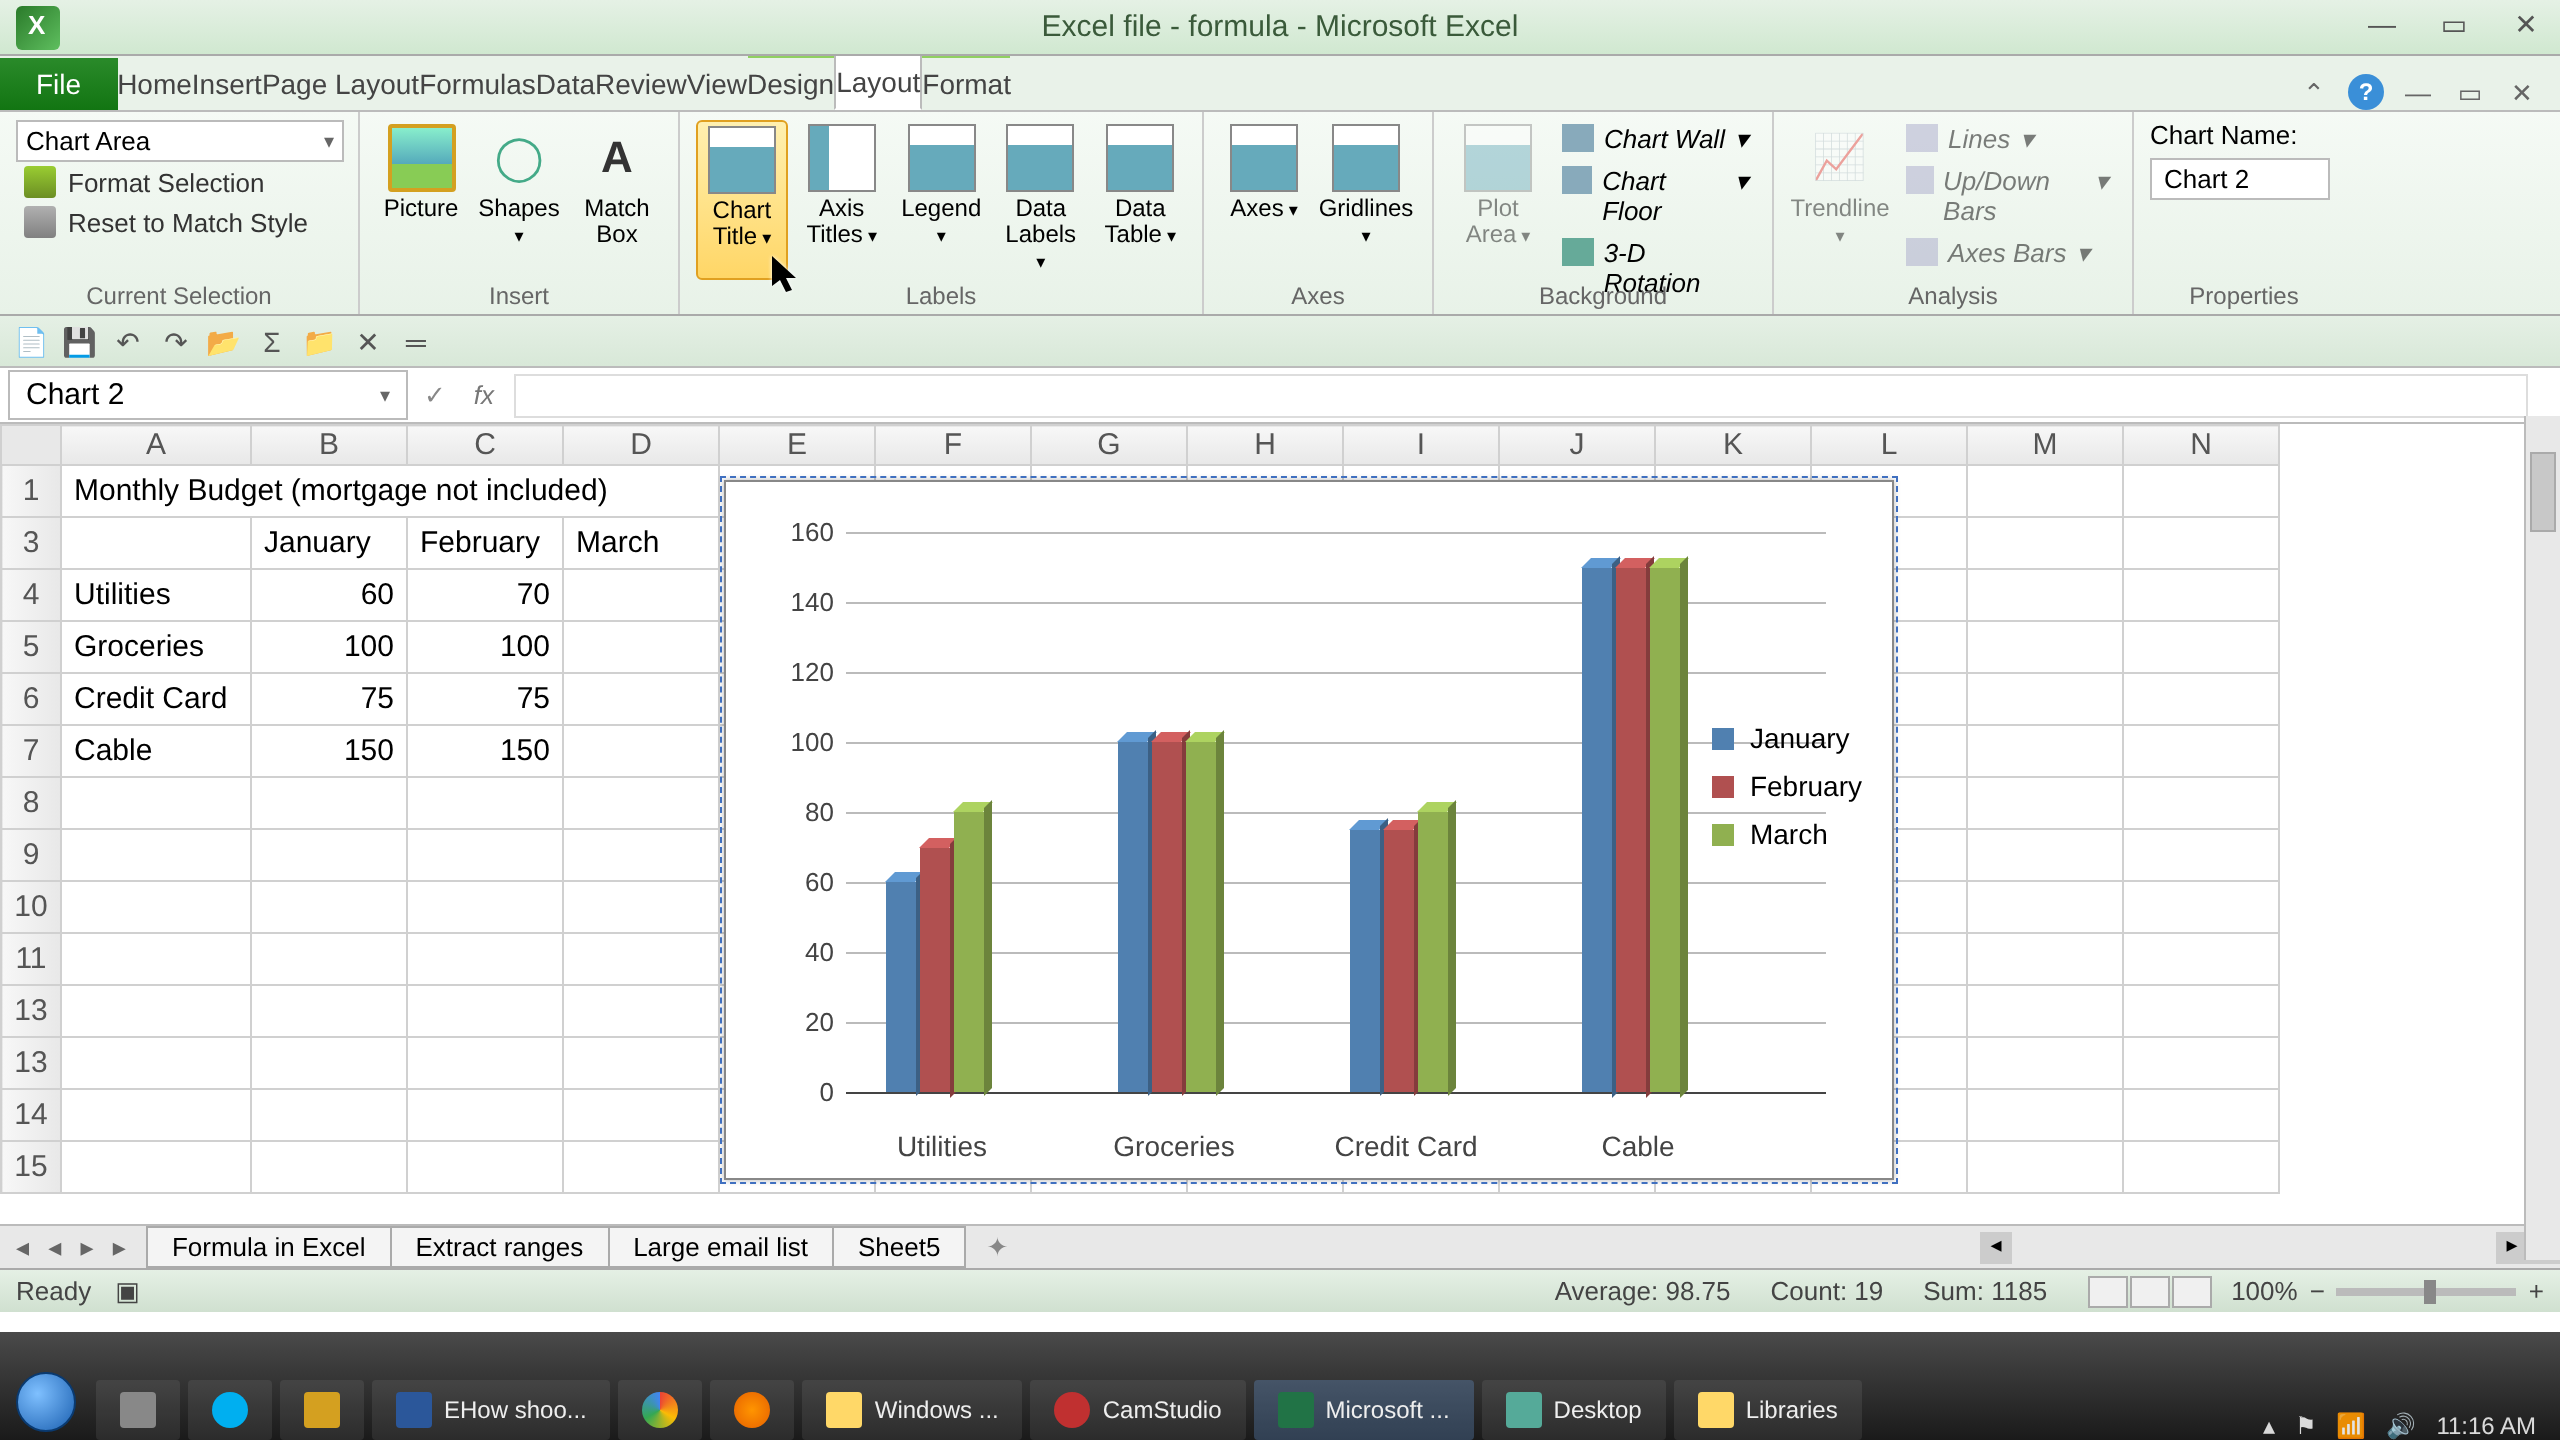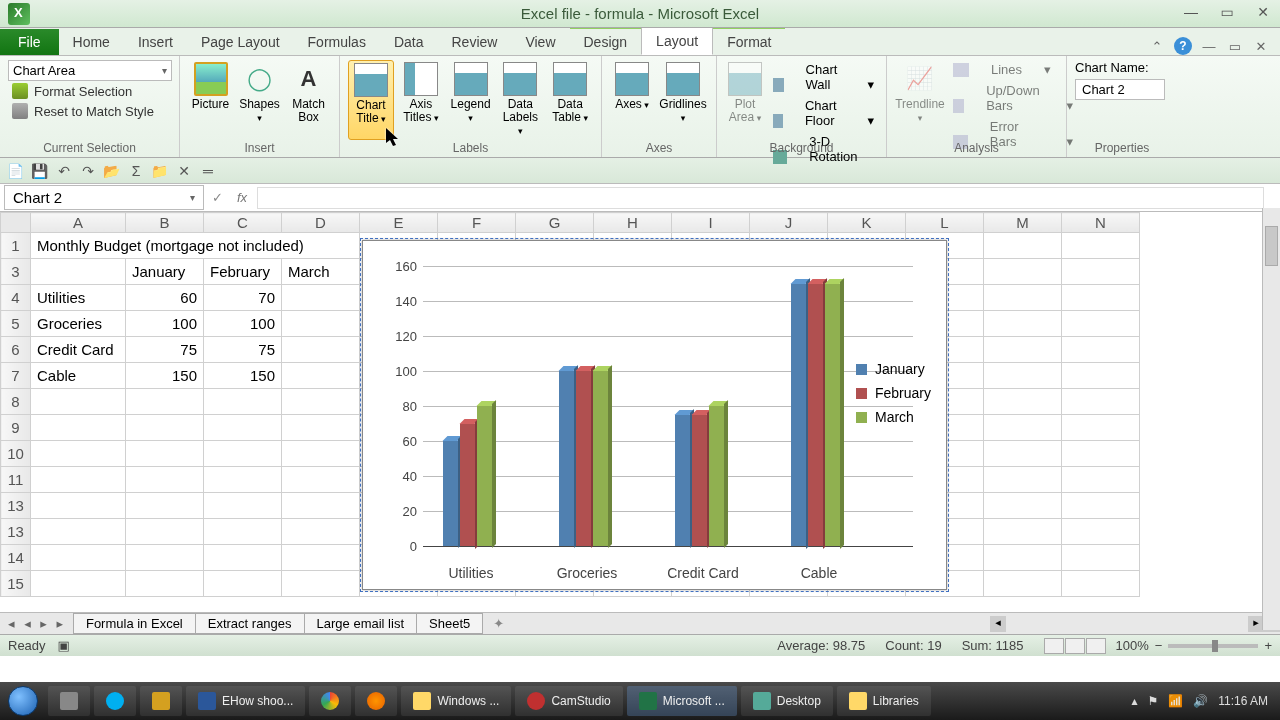--- a/index.html
+++ b/index.html
@@ -10,21 +10,21 @@
 .excel-icon { width: 22px; height: 22px; margin-left: 8px; background: linear-gradient(135deg,#2a7a2a,#5fbf5f); border-radius: 3px; position: relative; }
 .excel-icon::after { content:"X"; color:#fff; font-weight:bold; position:absolute; top:2px; left:6px; font-size:13px; }
 .title-text { position:absolute; left:50%; transform:translateX(-50%); color:#3a5a3a; font-size:15px; }
 .chart-tools { position:absolute; right:425px; top:0; background:linear-gradient(#a0e080,#7fd050); padding:4px 60px; border:1px solid #6ab040; border-bottom:none; font-size:14px; border-radius:2px 2px 0 0; }
 .win-controls { position:absolute; right:8px; top:4px; display:flex; gap:18px; }
 .win-btn { width:18px; height:16px; display:flex; align-items:center; justify-content:center; color:#555; font-size:14px; cursor:pointer; }
 
 
 .ribbon-tabs { height: 28px; display:flex; align-items:flex-end; border-bottom:1px solid #bbb; background:#e9f2e9; }
 .file-tab { background:linear-gradient(#2a8a2a,#127512); color:#fff; padding:5px 18px; font-size:14px; }
-.rtab { padding:5px 14px; color:#444; font-size:14px; cursor:pointer; }
+.rtab { padding:5px 0; color:#444; font-size:14px; cursor:pointer; }
 .rtab.active { background:#fff; border:1px solid #bbb; border-bottom:1px solid #fff; }
 .rtab.ctx { border-top:3px solid #90d060; }
 .ribbon-right { margin-left:auto; display:flex; gap:8px; padding-right:10px; align-items:center; }
 .ribbon-right span { width:18px; height:18px; display:flex; align-items:center; justify-content:center; color:#666; }
 .help-icon { background:#3a8fd8; color:#fff !important; border-radius:50%; font-size:12px; font-weight:bold; }
 
 
 .ribbon { height:102px; background:linear-gradient(#f5faf5,#e8f2e8); display:flex; border-bottom:1px solid #aaa; }
 .rgroup { border-right:1px solid #ccc; padding:4px 8px; display:flex; flex-direction:column; position:relative; }
 .rgroup-label { position:absolute; bottom:2px; left:0; right:0; text-align:center; font-size:12px; color:#666; }
@@ -45,21 +45,21 @@
 .big-ic { width:34px; height:34px; margin-bottom:2px; display:flex; align-items:center; justify-content:center; font-size:22px; }
 .big-lbl { text-align:center; font-size:12px; line-height:1.1; }
 .drop-ind::after { content:" ▾"; font-size:9px; }
 
 .ic-picture { background:linear-gradient(#8ec,#5ab 60%,#8c5 60%); border:2px solid #d4a020; border-radius:2px; }
 .ic-shapes { color:#4a8; }
 .ic-textbox { color:#333; font-weight:bold; }
 .ic-chart { background:linear-gradient(#fff 30%,#6ab 30%); border:1px solid #888; }
 .ic-axis { background:linear-gradient(to right,#6ab 30%,#fff 30%); border:1px solid #888; }
 
-.small-link { display:flex; align-items:flex-end; gap:22px; font-size:13px; padding:2px 4px; cursor:pointer; }
+.small-link { display:flex; align-items:flex-start; gap:5px; font-size:13px; padding:2px 4px; cursor:pointer;font-style:italic; }
 .small-link.disabled { opacity:0.5; }
 .small-ic { width:16px; height:14px; }
 
 .chart-name-input { border:1px solid #bbb; background:#fff; padding:2px 6px; width:90px; font-size:13px; }
 
 
 .qat { height:26px; background:linear-gradient(#e5f0e5,#d8e8d8); display:flex; align-items:center; padding:0 8px; gap:8px; border-bottom:1px solid #bbb; }
 .qat span { width:16px; height:16px; color:#555; display:flex; align-items:center; justify-content:center; font-size:14px; }
 
 
@@ -110,21 +110,21 @@
 
 .status { height:22px; background:linear-gradient(#e5f0e5,#d0e0d0); display:flex; align-items:center; padding:0 8px; font-size:13px; color:#444; border-top:1px solid #aaa; }
 .status .agg { margin-left:auto; margin-right:20px; display:flex; gap:20px; }
 .view-btns { display:flex; gap:1px; }
 .view-btns span { width:20px; height:16px; border:1px solid #aaa; background:#f0f0f0; }
 .zoom { display:flex; align-items:center; gap:6px; margin-left:10px; }
 .zoom-slider { width:90px; height:4px; background:#bbb; position:relative; }
 .zoom-slider::after { content:""; position:absolute; left:44px; top:-4px; width:6px; height:12px; background:#888; }
 
 
-.taskbar { position:absolute; bottom:0; left:0; right:0; height:38px; background:linear-gradient(#4a4a4a,#1a1a1a); display:flex; align-items:center; }
+.taskbar { position:absolute; bottom:0; left:0; right:0; height:54px; background:linear-gradient(#4a4a4a,#1a1a1a); display:flex; align-items:flex-end; }
 .start { width:46px; height:38px; display:flex; align-items:center; justify-content:center; }
 .start-orb { width:30px; height:30px; border-radius:50%; background:radial-gradient(circle at 35% 35%, #7fc0ff, #1a5fb0); border:1px solid #0a3a70; }
 .task-btn { height:30px; padding:0 12px; margin:0 2px; display:flex; align-items:center; gap:6px; color:#eee; font-size:12px; background:rgba(255,255,255,0.08); border-radius:2px; cursor:pointer; }
 .task-btn.active { background:rgba(120,180,255,0.25); }
 .task-ic { width:18px; height:18px; border-radius:2px; }
 .tray { margin-left:auto; display:flex; align-items:center; gap:10px; color:#eee; padding-right:12px; font-size:12px; }
 .tray span { opacity:0.9; }
 
 
 .cursor { position:absolute; left:386px; top:128px; width:16px; height:20px; z-index:900; pointer-events:none; }
@@ -256,21 +256,21 @@
   </div>
   <div class="rgroup" style="width:180px">
     <div style="display:flex">
       <div class="big-btn disabled">
           <div class="big-ic">📈</div>
           <div class="big-lbl drop-ind">Trendline</div>
         </div>
       <div class="rgroup-col" style="margin-left:4px">
         <div class="small-link disabled"><span class="small-ic" style="background:#aac"></span><span>Lines</span> ▾</div>
         <div class="small-link disabled"><span class="small-ic" style="background:#aac"></span><span>Up/Down Bars</span> ▾</div>
-        <div class="small-link disabled"><span class="small-ic" style="background:#aac"></span><span>Error Bars</span> ▾</div>
+        <div class="small-link disabled"><span class="small-ic" style="background:#aac"></span><span>Axes Bars</span> ▾</div>
       </div>
     </div>
     <div class="rgroup-label">Analysis</div>
   </div>
   <div class="rgroup" style="width:110px;border-right:none">
     <div style="font-size:13px;margin-bottom:4px">Chart Name:</div>
     <input class="chart-name-input" value="Chart 2" style="">
     <div class="rgroup-label">Properties</div>
   </div>
 </div>

